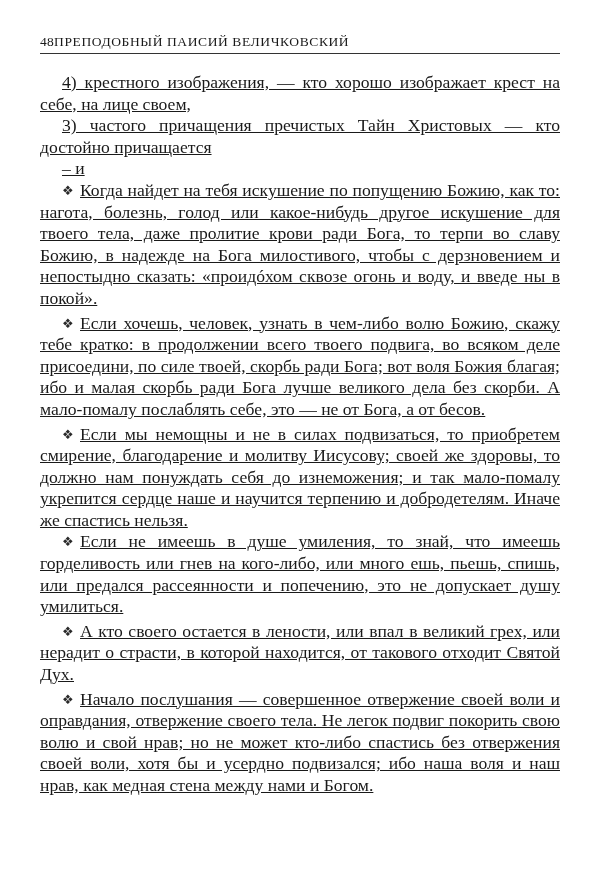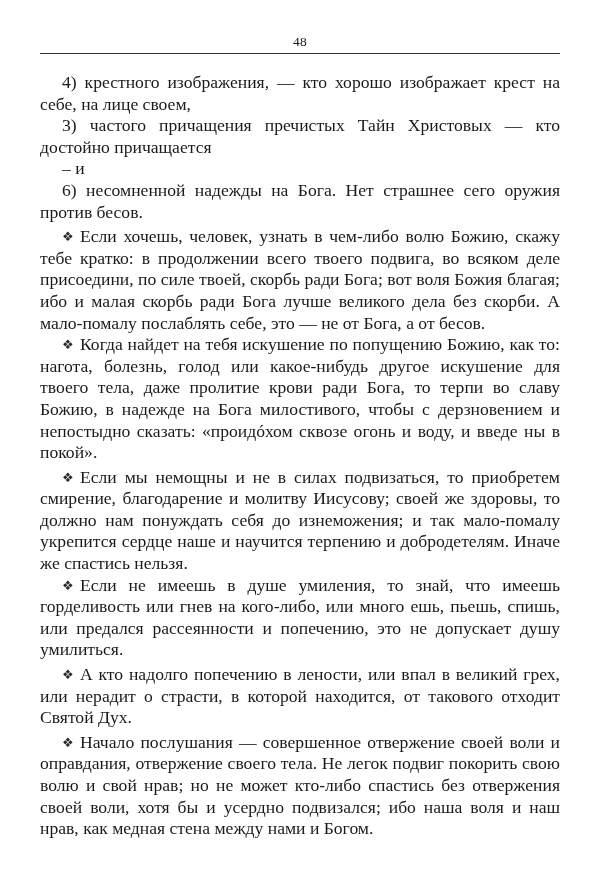--- a/index.html
+++ b/index.html
@@ -16,21 +16,21 @@
       color: #1a1a1a;
     }
     .page {
       position: absolute;
       left: 40px;
       top: 30px;
       width: 520px;
     }
     .running-head {
       display: flex;
-      justify-content: center;
+      justify-content: flex-start;
       align-items: flex-end;
       font-size: 13.5px;
       letter-spacing: 0.3px;
       padding-bottom: 3px;
       border-bottom: 1.5px solid #333;
       height: 20px;
     }
     .page-number {
       font-size: 13.5px;
     }
@@ -41,20 +41,21 @@
     .body-text {
       margin-top: 18px;
       font-size: 17.6px;
       line-height: 21.6px;
       text-align: justify;
     }
     .para {
       margin: 0;
       text-indent: 22px;
       hyphens: manual;
+      text-decoration: underline;
     }
     .para.spaced {
       margin-top: 3px;
     }
     .para.dash-line {
       text-indent: 22px;
     }
     .bullet {
       display: inline-block;
       width: 14px;
@@ -64,48 +65,46 @@
       text-indent: 0;
       margin-right: 4px;
     }
   </style>
 </head>
 <body>
 
 <div class="page">
   <div class="running-head">
     <span class="page-number">48</span>
+    <span class="book-title">ПРЕПОДОБНЫЙ ПАИСИЙ ВЕЛИЧКОВСКИЙ</span>
   </div>
 
   <div class="body-text">
     <p class="para">
       <span>4) крестного изображения, — кто хорошо изображает крест на себе, на лице своем,</span>
     </p>
     <p class="para">
       <span>3) частого причащения пречистых Тайн Христовых — кто достойно причащается</span>
     </p>
     <p class="para dash-line">
       <span>– и</span>
     </p>
+
     <p class="para">
-      <span>6) несомненной надежды на Бога. Нет страшнее сего оружия против бесов.</span>
+      <span class="bullet">❖</span><span>Когда найдет на тебя искушение по попущению Божию, как то: нагота, болезнь, голод или какое-нибудь другое искушение для твоего тела, даже пролитие крови ради Бога, то терпи во славу Божию, в надежде на Бога милостивого, чтобы с дерзновением и непостыдно сказать: «проидóхом сквозе огонь и воду, и введе ны в покой».</span>
     </p>
-
     <p class="para spaced">
       <span class="bullet">❖</span><span>Если хочешь, человек, узнать в чем-либо волю Божию, скажу тебе кратко: в продолжении всего твоего подвига, во всяком деле присоедини, по силе твоей, скорбь ради Бога; вот воля Божия благая; ибо и малая скорбь ради Бога лучше великого дела без скорби. А мало-помалу послаблять себе, это — не от Бога, а от бесов.</span>
-    </p>
-    <p class="para">
-      <span class="bullet">❖</span><span>Когда найдет на тебя искушение по попущению Божию, как то: нагота, болезнь, голод или какое-нибудь другое искушение для твоего тела, даже пролитие крови ради Бога, то терпи во славу Божию, в надежде на Бога милостивого, чтобы с дерзновением и непостыдно сказать: «проидóхом сквозе огонь и воду, и введе ны в покой».</span>
     </p>
     <p class="para spaced">
       <span class="bullet">❖</span><span>Если мы немощны и не в силах подвизаться, то приобретем смирение, благодарение и молитву Иисусову; своей же здоровы, то должно нам понуждать себя до изнеможения; и так мало-помалу укрепится сердце наше и научится терпению и добродетелям. Иначе же спастись нельзя.</span>
     </p>
     <p class="para">
       <span class="bullet">❖</span><span>Если не имеешь в душе умиления, то знай, что имеешь горделивость или гнев на кого-либо, или много ешь, пьешь, спишь, или предался рассеянности и попечению, это не допускает душу умилиться.</span>
     </p>
     <p class="para spaced">
-      <span class="bullet">❖</span><span>А кто надолго попечению в лености, или впал в великий грех, или нерадит о страсти, в которой находится, от такового отходит Святой Дух.</span>
+      <span class="bullet">❖</span><span>А кто своего остается в лености, или впал в великий грех, или нерадит о страсти, в которой находится, от такового отходит Святой Дух.</span>
     </p>
     <p class="para spaced">
       <span class="bullet">❖</span><span>Начало послушания — совершенное отвержение своей воли и оправдания, отвержение своего тела. Не легок подвиг покорить свою волю и свой нрав; но не может кто-либо спастись без отвержения своей воли, хотя бы и усердно подвизался; ибо наша воля и наш нрав, как медная стена между нами и Богом.</span>
     </p>
   </div>
 </div>
 
 </body></html>

